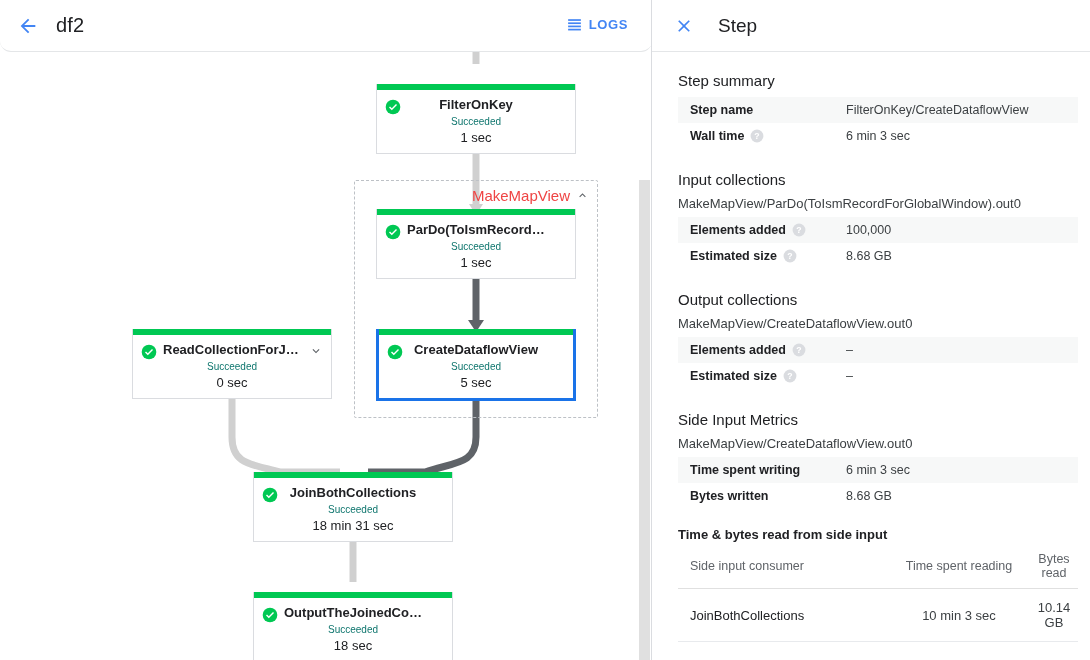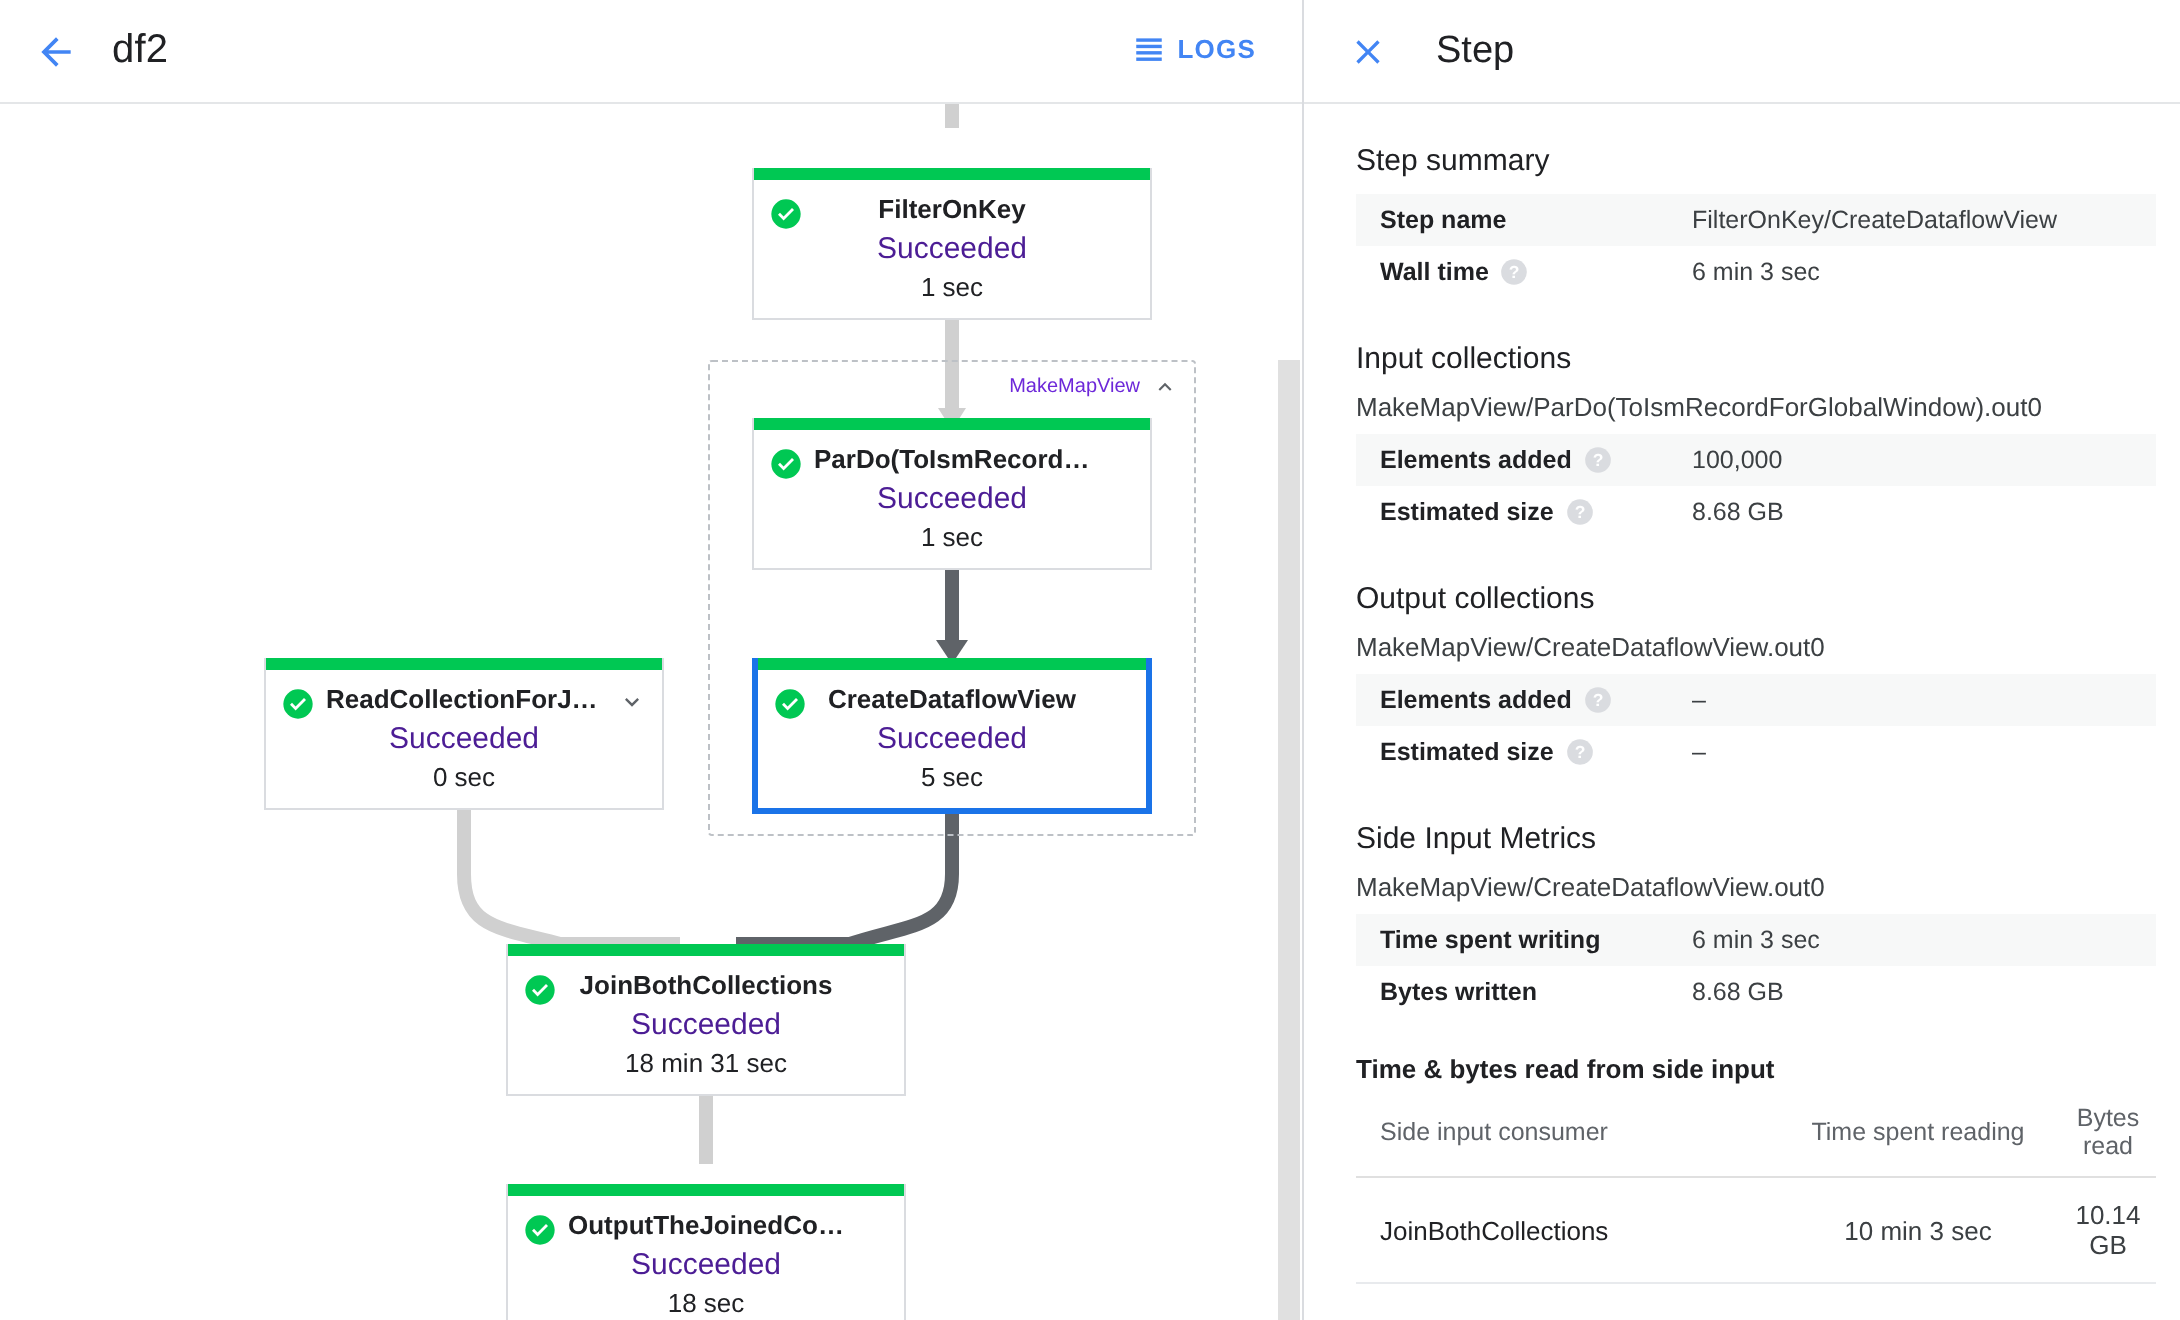--- a/index.html
+++ b/index.html
@@ -18,21 +18,21 @@
     width: 652px; height: 660px;
     background: #fff;
     border-right: 1px solid #dadce0;
     overflow: hidden;
   }
   #topbar {
     position: absolute; top: 0; left: 0;
     width: 652px; height: 52px;
     background: #fff;
     border-bottom: 1px solid #e4e6e8;
-    display: flex; align-items: center;
+    display: flex; align-items: center; border-radius: 11px;
   }
   #back-btn {
     width: 40px; height: 40px; margin-left: 8px;
     display: flex; align-items: center; justify-content: center;
     border-radius: 50%; cursor: pointer;
   }
   #job-title {
     margin-left: 8px;
     font-size: 20px; color: #202124; letter-spacing: .1px;
   }
@@ -59,21 +59,21 @@
     border: 1px dashed #bdc1c6;
     border-radius: 2px;
     background: transparent;
   }
   .group-label-row {
     position: absolute; right: 8px; top: 6px;
     display: flex; align-items: center; gap: 6px;
     cursor: pointer;
   }
   .group-label {
-    font-size: 10px; color: #6d28d9;
+    font-size: 15px; color: #ef4444;
   }
 
   .node {
     position: absolute;
     background: #fff;
     border: 1px solid #dadce0;
     border-top: none;
     cursor: pointer;
   }
   .node.selected {
@@ -88,21 +88,21 @@
   }
   .node-check {
     position: absolute; left: 8px; top: 9px;
     width: 16px; height: 16px;
   }
   .node-title {
     font-size: 13px; font-weight: bold; color: #202124;
     white-space: nowrap; overflow: hidden; text-overflow: ellipsis;
     padding: 0 26px;
   }
-  .node-status { font-size: 15px; color: #4c1d95; margin-top: 4px; }
+  .node-status { font-size: 10px; color: #0f766e; margin-top: 4px; }
   .node-time { font-size: 13px; color: #202124; margin-top: 3px; }
   .node-chevron {
     position: absolute; right: 8px; top: 9px;
     width: 14px; height: 14px;
   }
 
   
   #graph-scrollbar {
     position: absolute; right: 1px; top: 52px;
     width: 11px; height: 608px;

